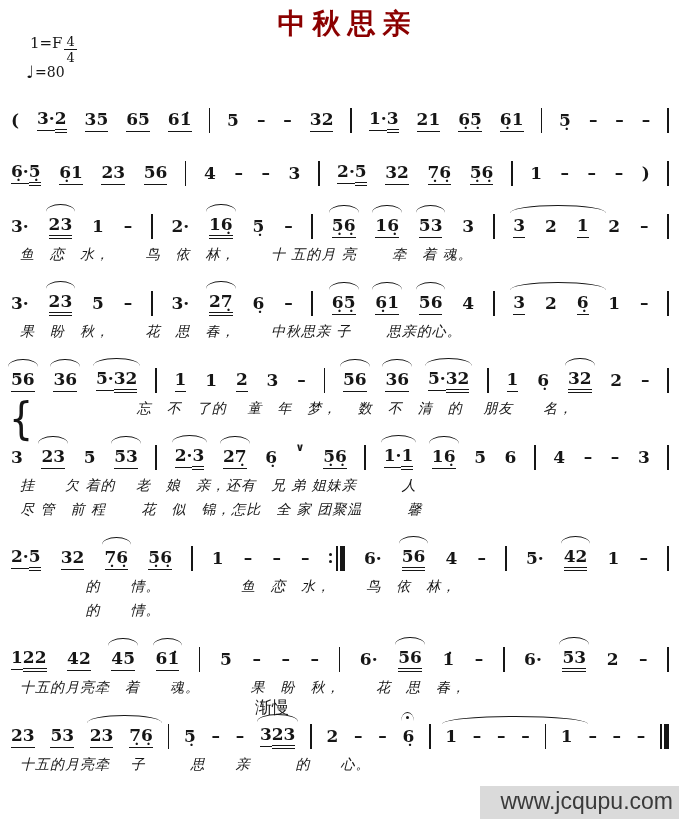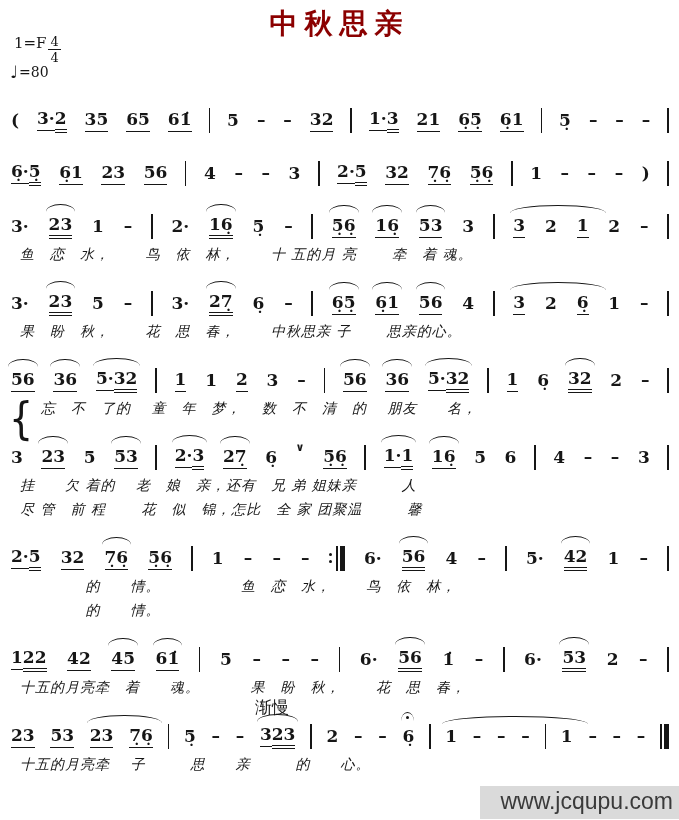--- a/index.html
+++ b/index.html
@@ -7,21 +7,21 @@
     width:679px;height:820px;position:relative;overflow:hidden;
     background:#ffffff;color:#111;
     font-family:"DejaVu Sans",sans-serif;
   }
   :root{
     --title-color:#8b0000;
     --credits-color:#cc1100;
     --ink:#161616;
   }
   
-  .header{position:relative;height:92px;}
+  .header{position:relative;height:92px;margin-left:16px;}
   .title{
     text-align:center;font-size:28px;font-weight:bold;letter-spacing:7px;
     padding-top:5px;color:var(--title-color);
     font-family:"DejaVu Sans",sans-serif;
   }
   .keyblock{
     position:absolute;left:14px;top:34px;display:flex;gap:1px;
     font-family:"DejaVu Serif",serif;font-size:15px;color:var(--ink);
   }
   .fraction{display:flex;flex-direction:column;align-items:center;line-height:1;}
@@ -74,21 +74,21 @@
   .rdots i{display:block;width:3px;height:3px;border-radius:50%;background:var(--ink);}
   .lyric-row{
     font-size:14px;line-height:22px;color:#151515;white-space:pre;
     padding:2px 0 0 10px;letter-spacing:1px;font-style:italic;
   }
   .lyric-pair{position:relative;padding-left:13px;}
   .lyric-pair .brace{
     position:absolute;left:-1px;top:2px;font-size:38px;line-height:44px;font-weight:400;
     transform:scaleY(1.15);color:var(--ink);
   }
-  .lyric-pair .lyric-row{padding-left:18px;}
+  .lyric-pair .lyric-row{padding-left:18px;text-align:center;}
   
   .watermark{
     position:absolute;right:0;bottom:1px;background:#dadada;
     padding:2px 6px 4px 20px;
     font-family:"Liberation Sans",sans-serif;font-size:23px;color:#3a3a3a;
   }
 </style>
 </head>
 <body>
 

